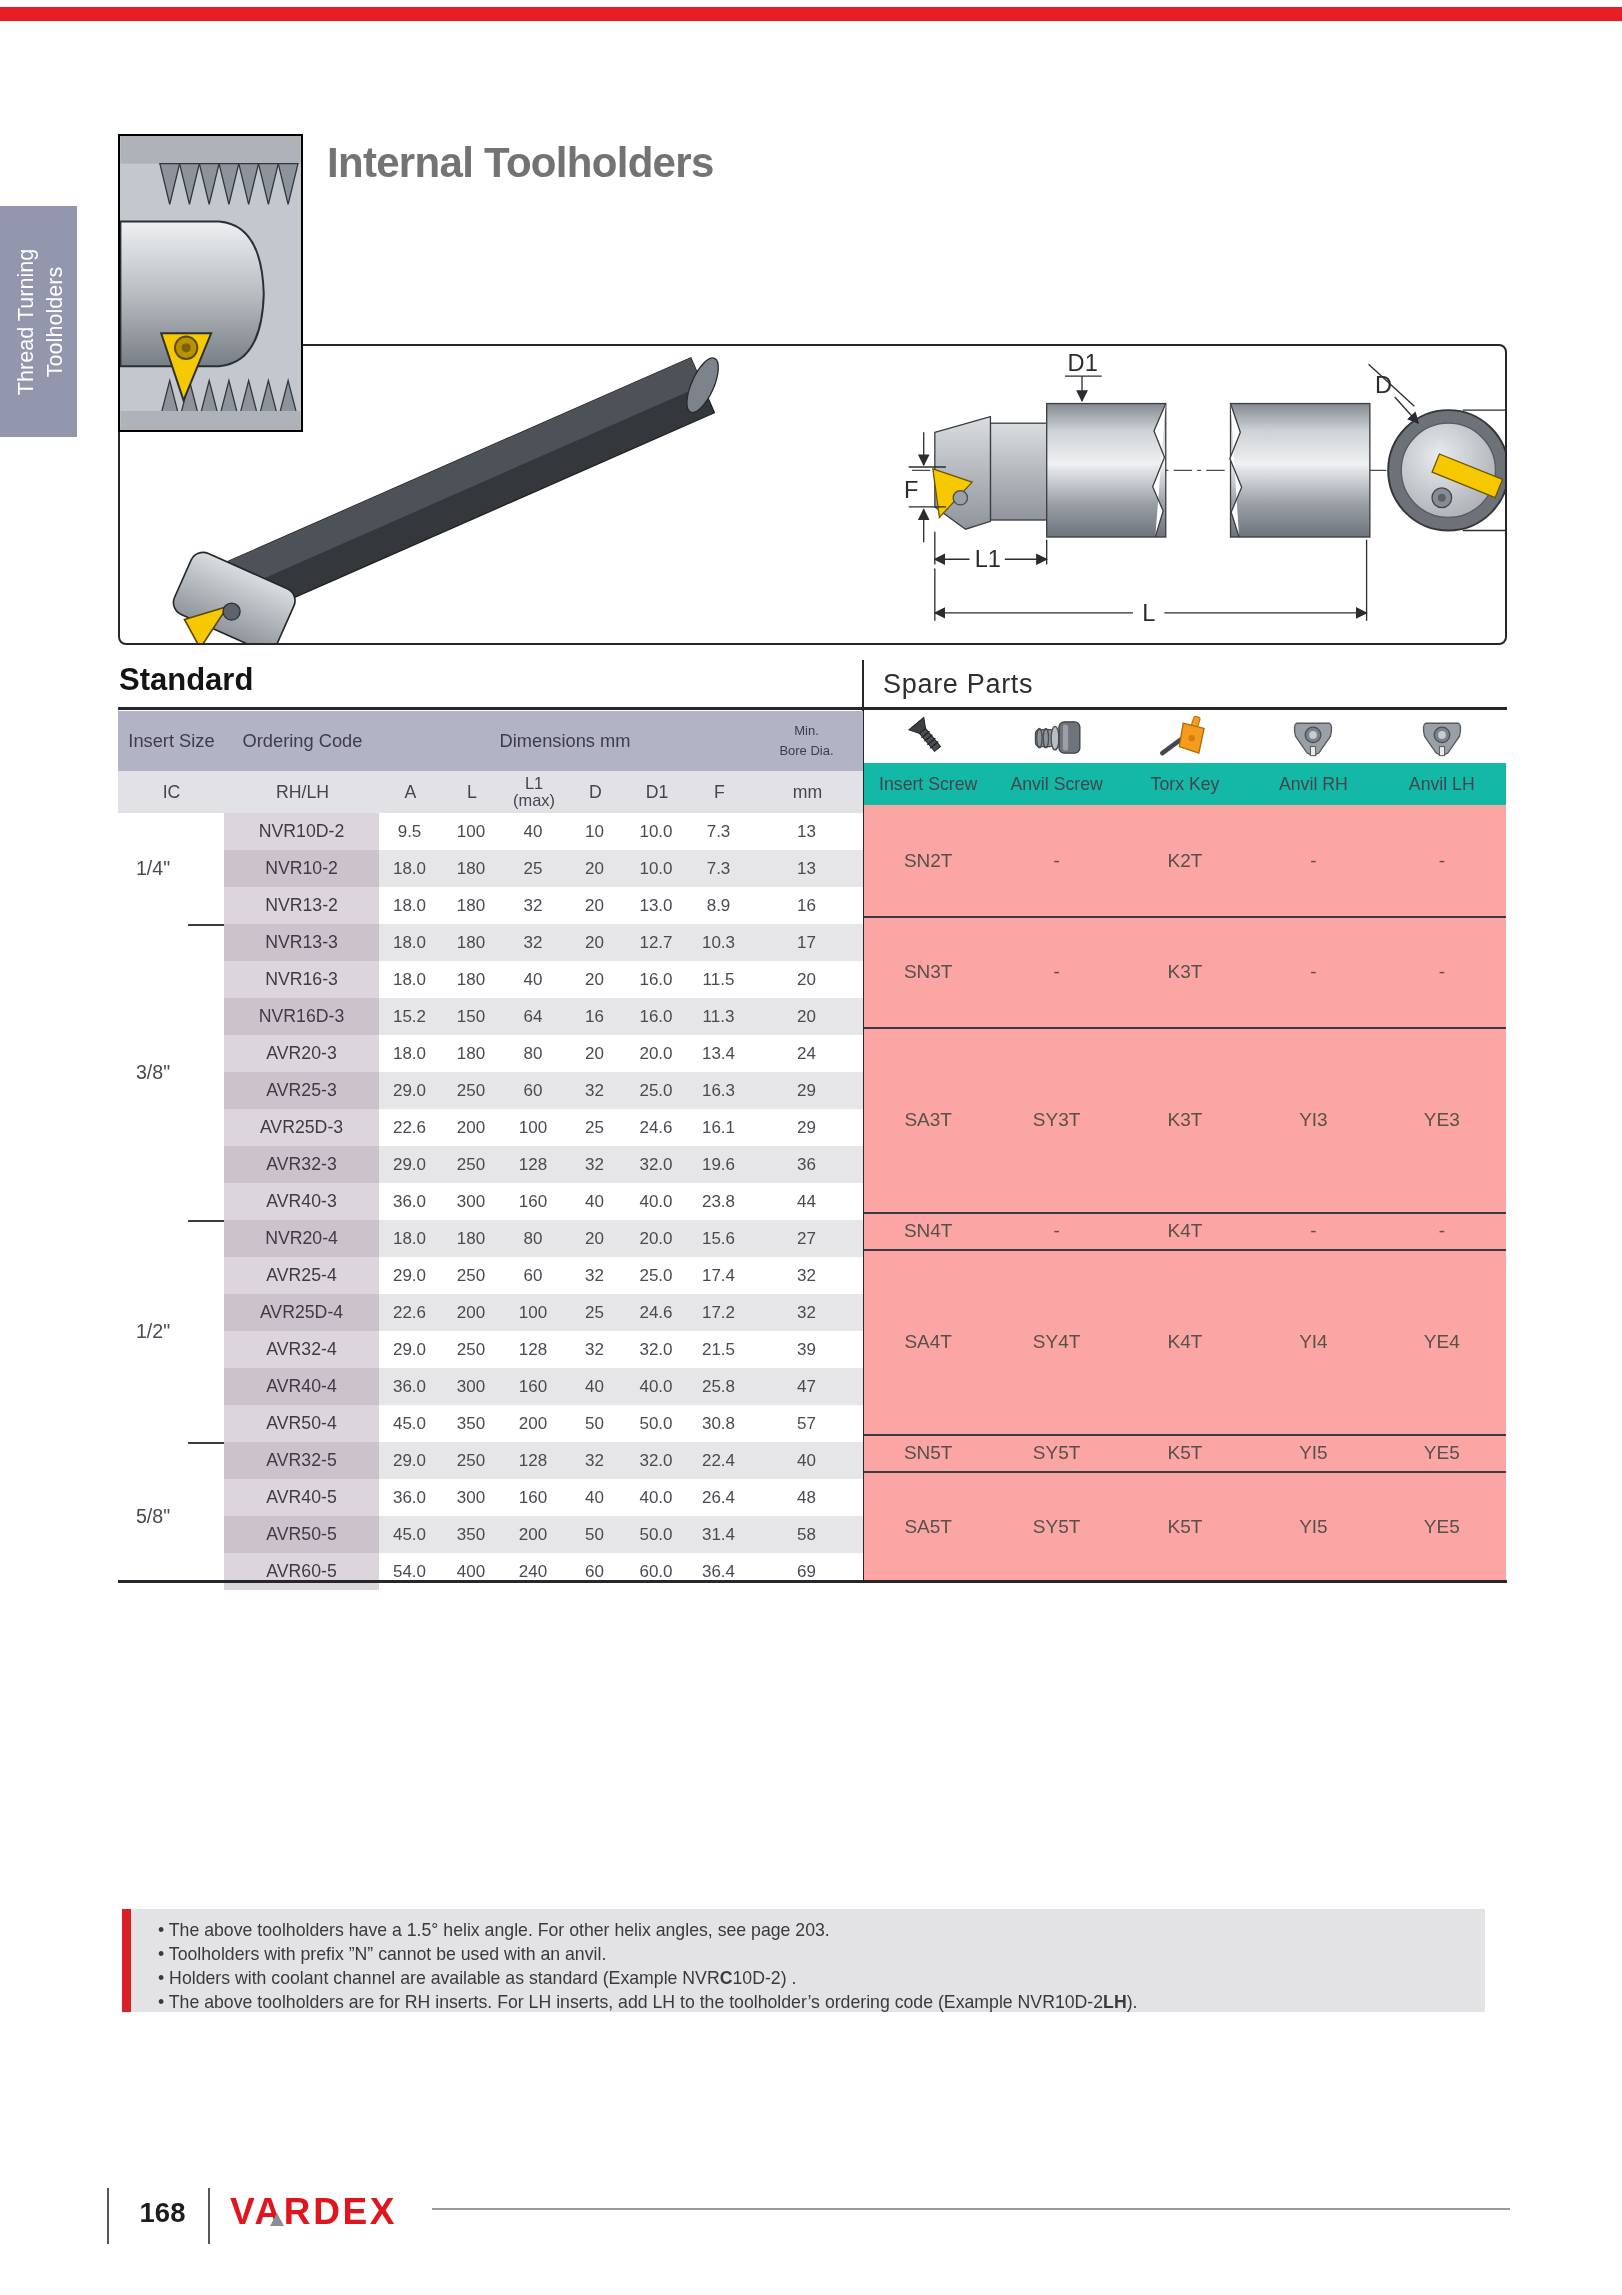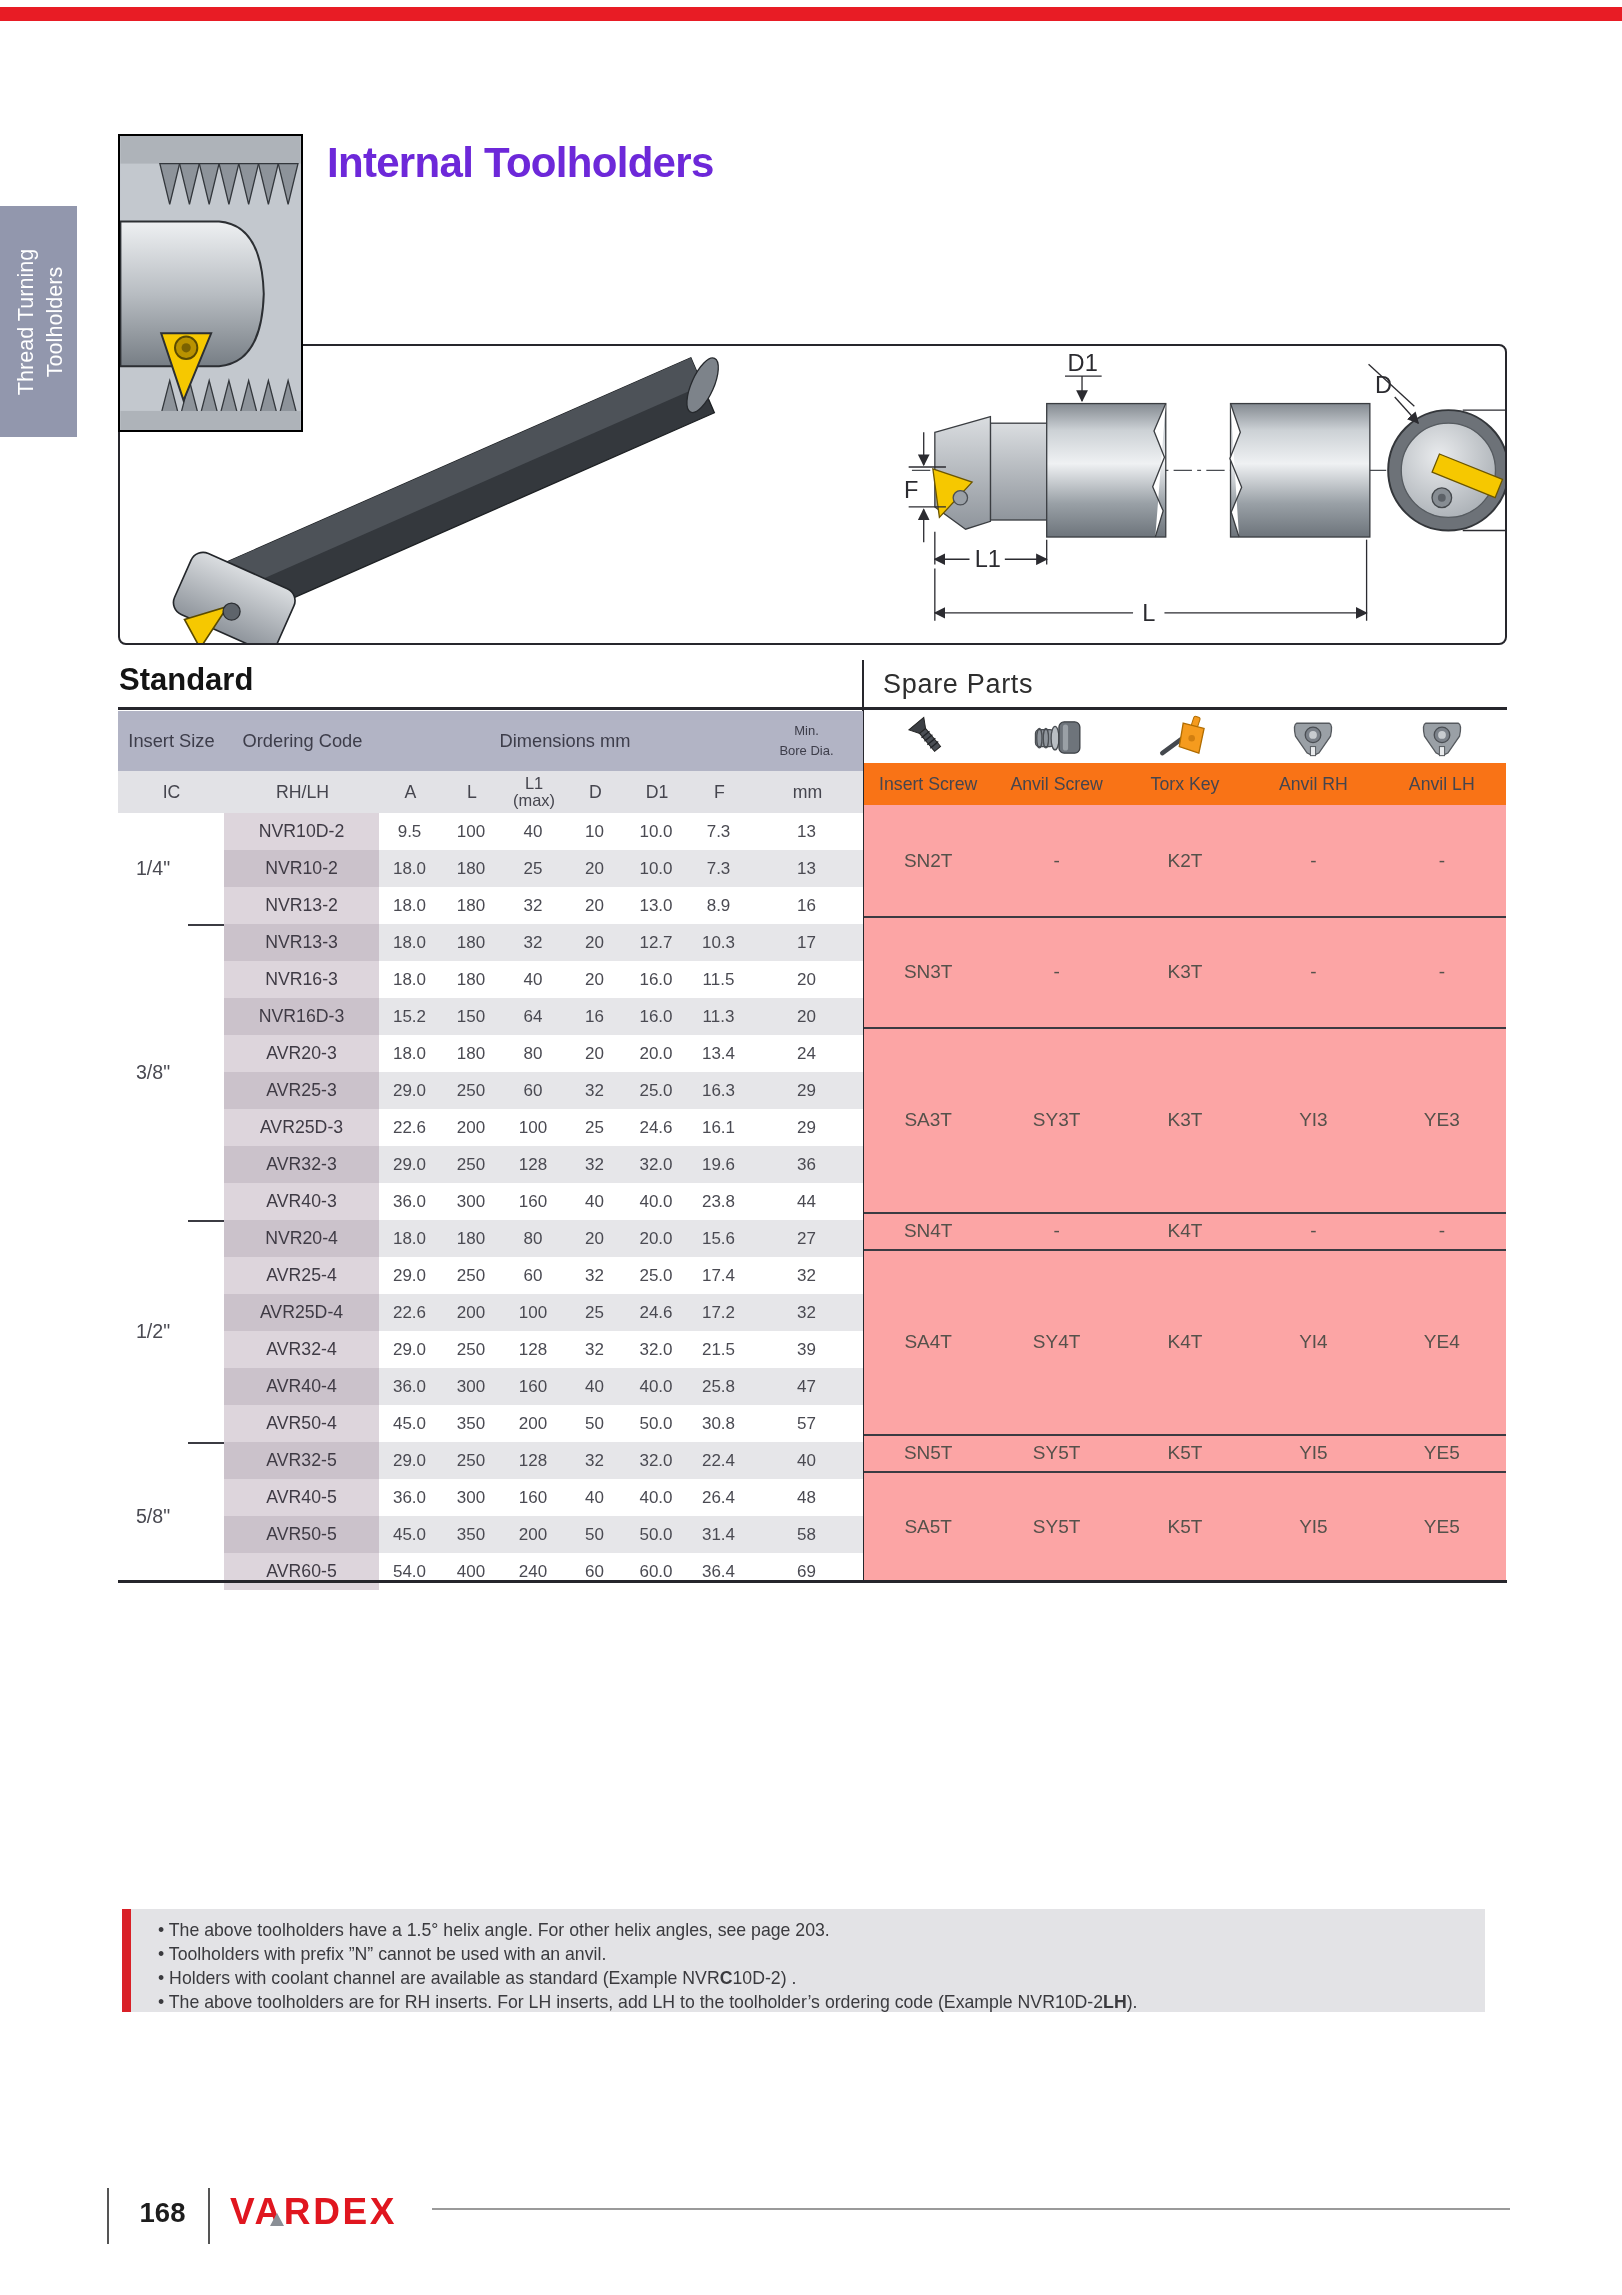--- a/index.html
+++ b/index.html
@@ -10,21 +10,21 @@
   
   .topbar{left:0;top:6.5px;width:1623px;height:14.4px;background:#e81c25;}
 
   
   .side-tab{left:0;top:206px;width:77px;height:231px;background:#9297ad;}
   .side-tab-inner{position:absolute;top:50%;left:50%;width:231px;height:77px;
     transform:translate(-50%,-50%) rotate(-90deg);display:flex;flex-direction:column;
     justify-content:center;text-align:center;color:#ffffff;font-size:21.6px;line-height:29px;}
 
   
-  .page-title{left:327px;top:139px;font-size:42px;font-weight:bold;color:#6d28d9;letter-spacing:-0.7px;}
+  .page-title{left:327px;top:139px;font-size:42px;font-weight:bold;color:#737373;letter-spacing:-0.7px;}
 
   
   .thumb-box{left:118px;top:134px;width:185px;height:298px;border:2.6px solid #000;box-sizing:border-box;background:#c3c8ce;z-index:5;}
   .thumb-box svg{display:block;width:100%;height:100%;}
 
   
   .diagram-box{left:118px;top:344px;width:1389px;height:301px;border:2px solid #26262c;
     border-radius:7.9px;box-sizing:border-box;background:#fff;z-index:1;}
   .diagram-box svg{display:block;width:100%;height:100%;}
   .dim-label{font-size:36px;fill:#2b2b30;font-family:"Liberation Sans",sans-serif;}
@@ -57,21 +57,21 @@
   .lt-cell{display:flex;align-items:center;justify-content:center;}
   .lt-cell.code{font-size:17.7px;color:#3f3b45;background:#ddd5dc;}
   .lt-row.odd .lt-cell.code{background:#cbc2cb;}
   .lt-cell.num{font-size:17px;color:#4a4a52;background:#ffffff;}
   .lt-row.odd .lt-cell.num{background:#e6e6e9;}
 
   
   .right-table{left:864px;top:711px;width:642px;}
   .icons-row{display:grid;grid-template-columns:repeat(5,1fr);height:52px;background:#fff;
     align-items:center;justify-items:center;}
-  .band2r{display:grid;grid-template-columns:repeat(5,1fr);height:42px;background:#f97316;
+  .band2r{display:grid;grid-template-columns:repeat(5,1fr);height:42px;background:#14b8a6;
     color:#45454e;font-size:17.7px;align-items:center;text-align:center;}
   .sp-rows{background:#fca5a5;}
   .sp-group{display:grid;grid-template-columns:repeat(5,1fr);align-items:center;
     text-align:center;font-size:19px;color:#55514b;}
   .sp-group + .sp-group{box-shadow:inset 0 2px 0 #3b3b42;}
 
   
   .notes-box{left:122px;top:1909px;width:1362px;height:126px;}
   .notes-red{position:absolute;left:0;top:0;width:8.5px;height:103px;background:#d92027;}
   .notes-bg{position:absolute;left:8.5px;top:0;width:1354px;height:103px;background:#e3e3e6;}

